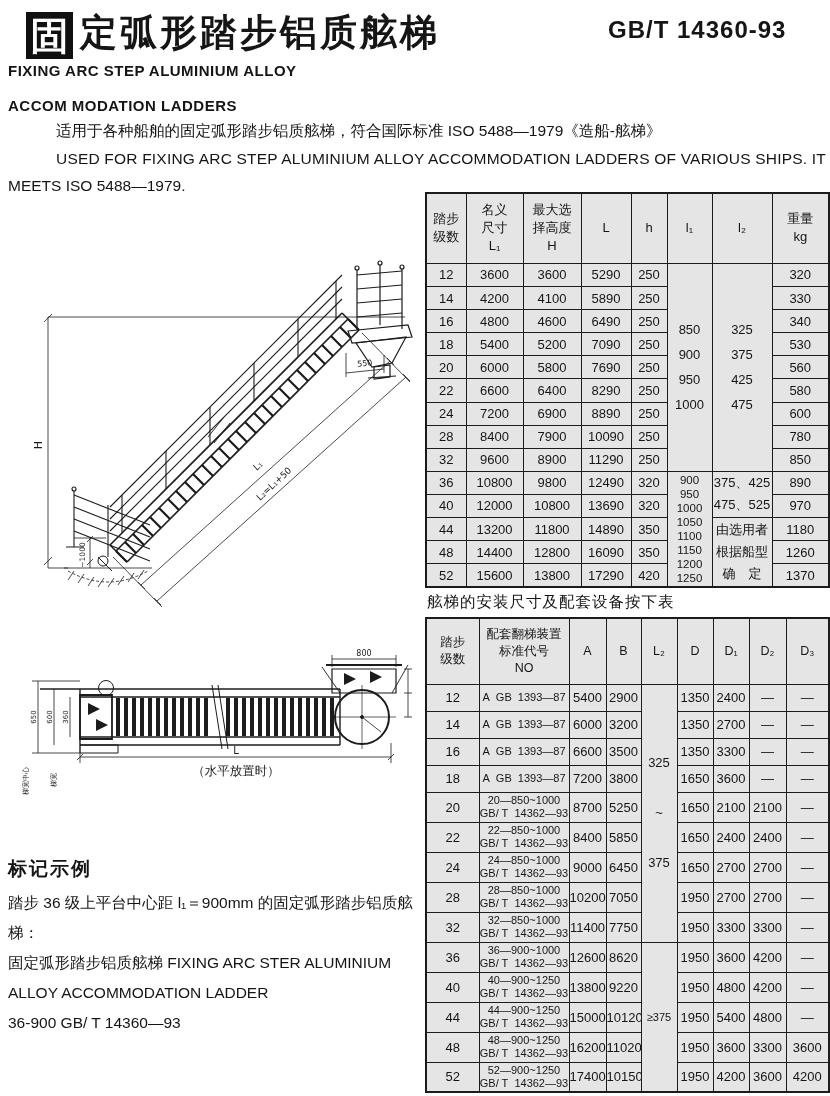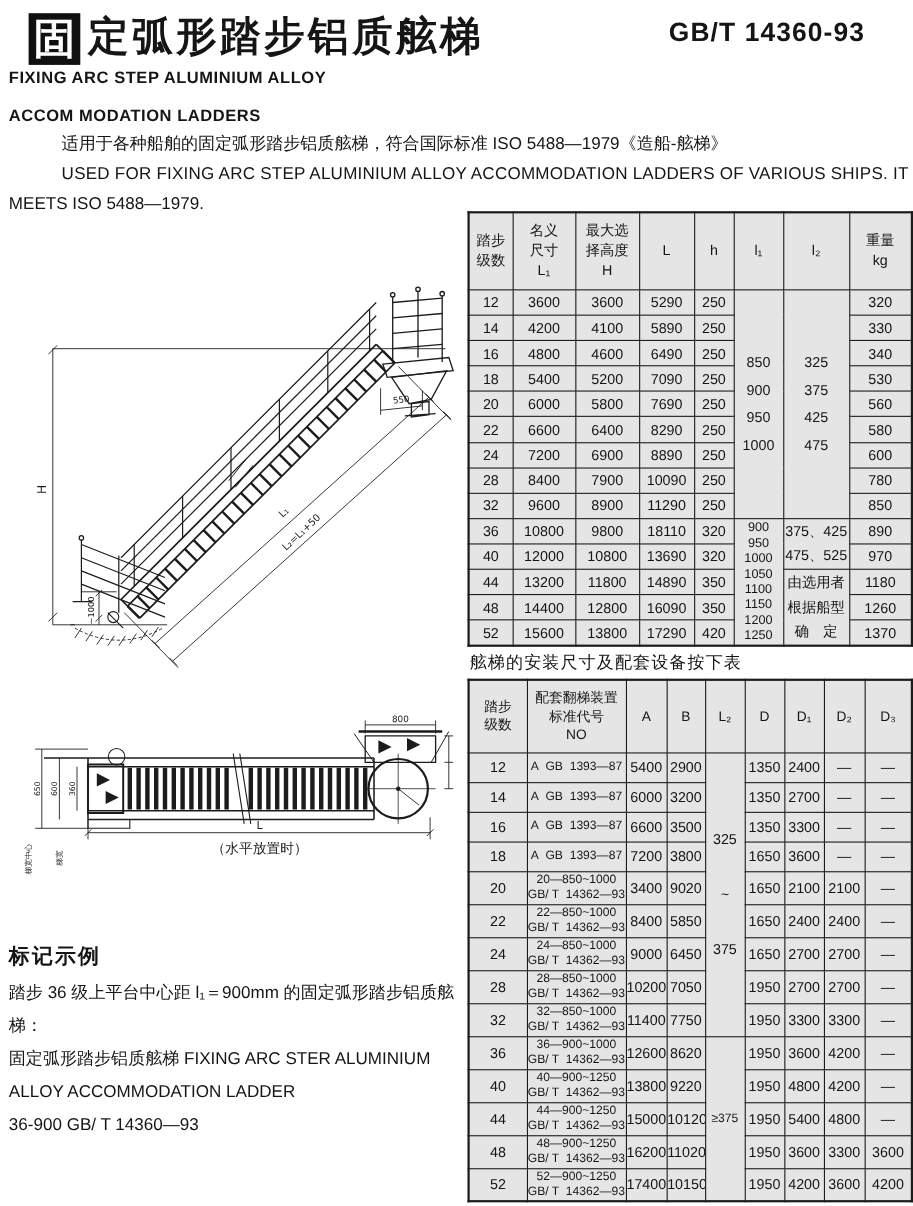--- a/index.html
+++ b/index.html
@@ -281,21 +281,21 @@
           <td>9600</td>
           <td>8900</td>
           <td>11290</td>
           <td>250</td>
           <td>850</td>
         </tr>
   <tr>
           <td>36</td>
           <td>10800</td>
           <td>9800</td>
-          <td>18110</td>
+          <td>12490</td>
           <td>320</td>
           <td rowspan="5" class="mg2">900
 950
 1000
 1050
 1100
 1150
 1200
 1250</td>
           <td rowspan="2" class="mg3">375、425
@@ -410,22 +410,22 @@
           <td>7200</td>
           <td>3800</td>
           <td>1650</td>
           <td>3600</td>
           <td>—</td>
           <td>—</td>
         </tr>
   <tr class="d">
           <td>20</td>
           <td class="code"><span>20—850~1000</span><span>GB/ T&nbsp;&nbsp;14362—93</span></td>
-          <td>3400</td>
-          <td>9020</td>
+          <td>8700</td>
+          <td>5250</td>
           <td>1650</td>
           <td>2100</td>
           <td>2100</td>
           <td>—</td>
         </tr>
   <tr class="d">
           <td>22</td>
           <td class="code"><span>22—850~1000</span><span>GB/ T&nbsp;&nbsp;14362—93</span></td>
           <td>8400</td>
           <td>5850</td>

